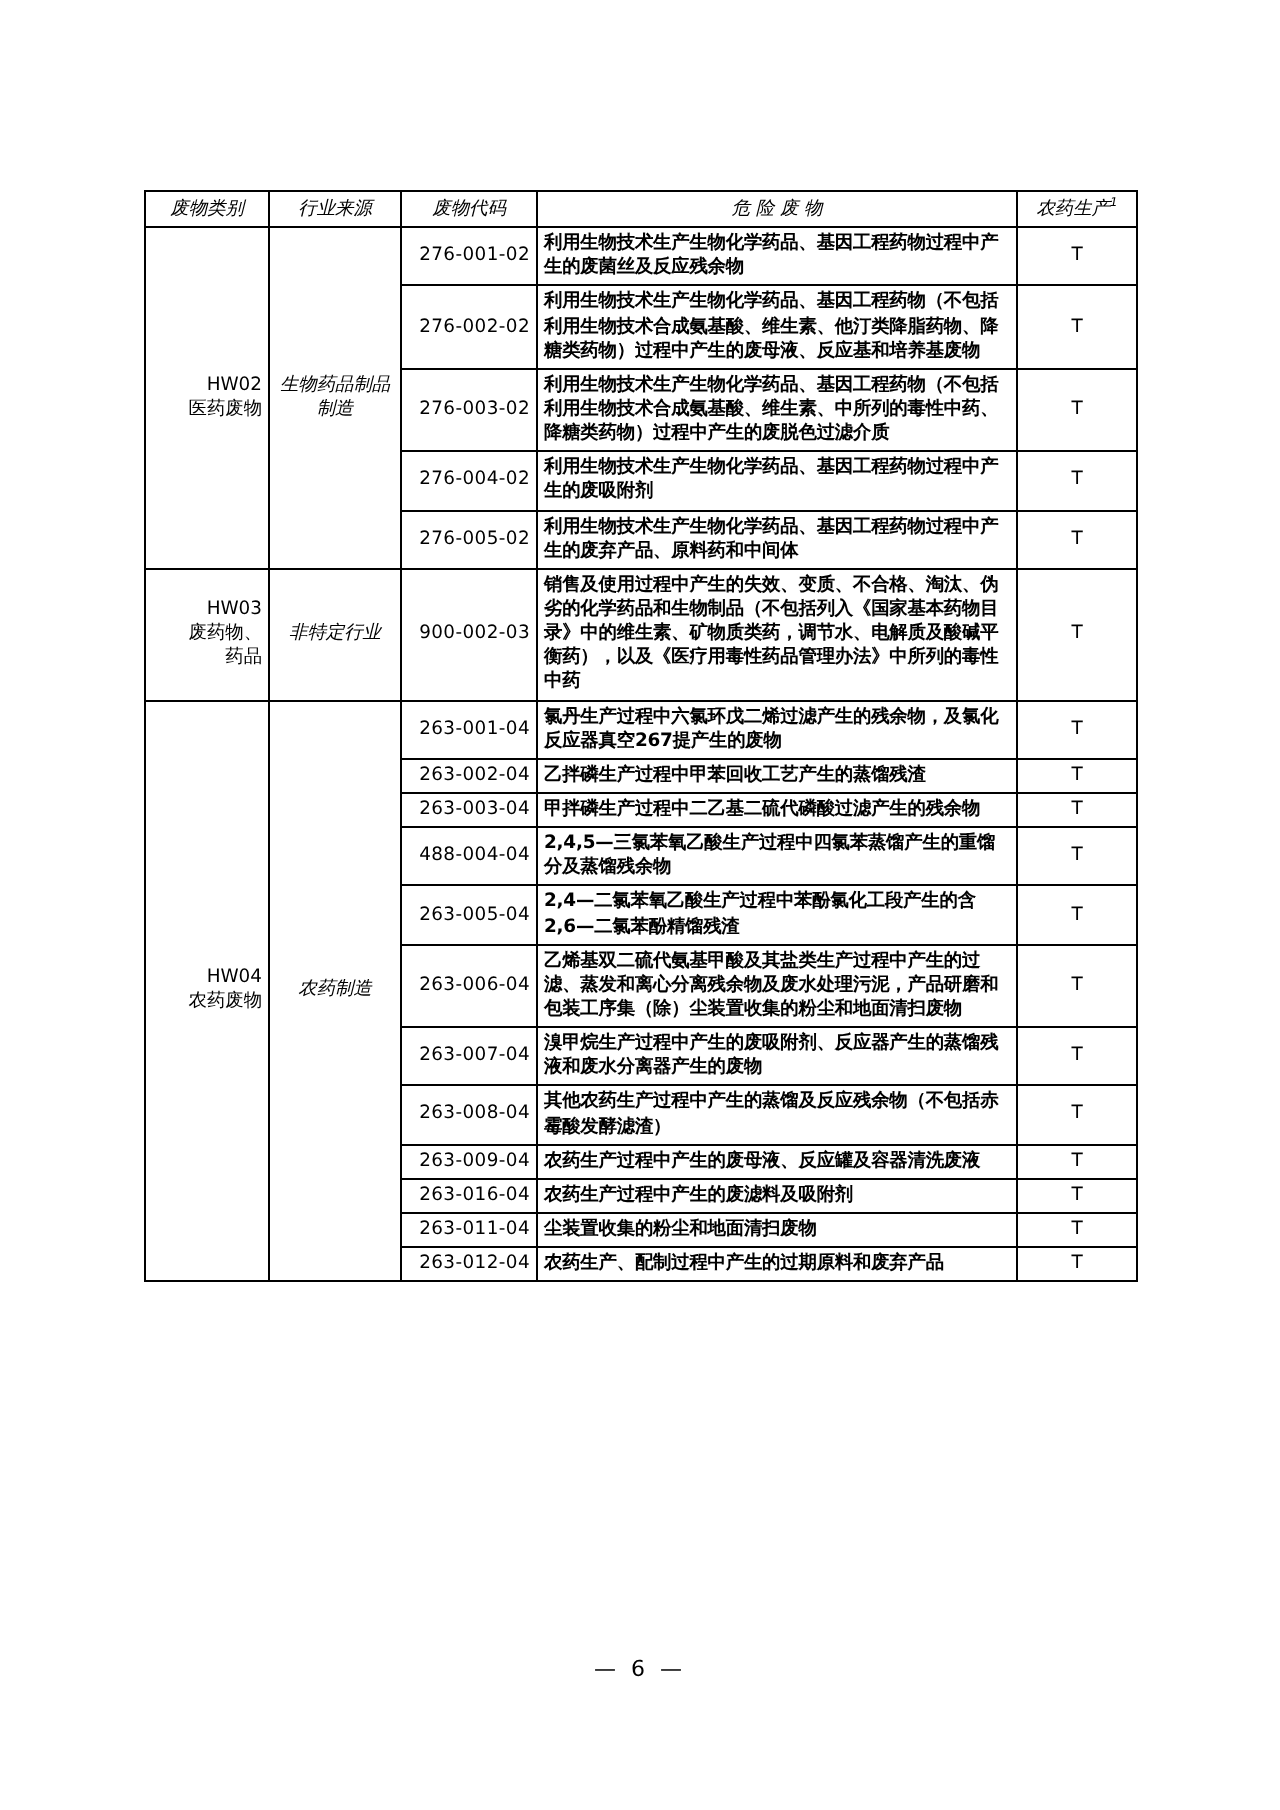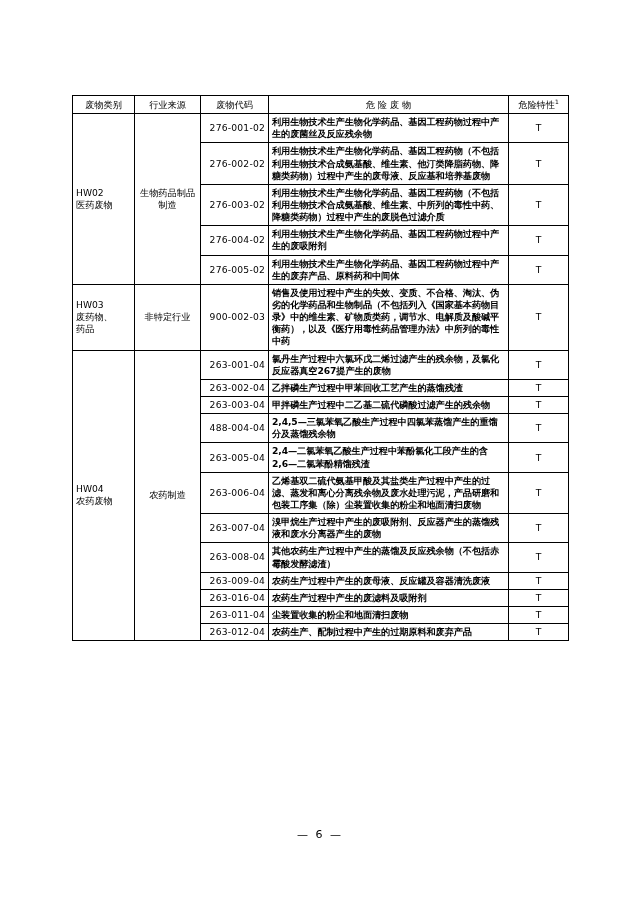--- a/index.html
+++ b/index.html
@@ -38,36 +38,38 @@
     padding: 2px 3px;
     font-size: 9.2px;
     line-height: 1.32;
     font-family: "DejaVu Sans", "Liberation Serif", serif;
   }
   th.hdr {
     text-align: center;
     font-weight: normal;
     padding: 5px 2px;
     font-size: 9.6px;
+    font-style: italic;
   }
   col.c1 { width: 62px; }
   col.c2 { width: 66px; }
   col.c3 { width: 68px; }
   col.c4 { width: 240px; }
   col.c5 { width: 60px; }
 
   td.cat {
-    text-align: left;
+    text-align: right;
     font-size: 9.4px;
     line-height: 1.45;
   }
   td.ind {
     text-align: center;
     font-size: 9.4px;
     line-height: 1.45;
+    font-style: italic;
   }
   td.code {
     text-align: right;
     font-size: 9.4px;
     letter-spacing: 0.2px;
   }
   td.desc {
     text-align: left;
     font-size: 9.2px;
     line-height: 1.38;
@@ -105,21 +107,21 @@
           <col class="c3">
           <col class="c4">
           <col class="c5">
       </colgroup>
       <thead>
         <tr>
           <th class="hdr">废物类别</th>
           <th class="hdr">行业来源</th>
           <th class="hdr">废物代码</th>
           <th class="hdr">危 险 废 物</th>
-          <th class="hdr"><span>危险特性</span><span class="hdr-sup">1</span></th>
+          <th class="hdr"><span>农药生产</span><span class="hdr-sup">1</span></th>
         </tr>
       </thead>
       <tbody id="table-body">
           <tr>
             <td class="cat" rowspan="5">HW02<br>医药废物</td>
             <td class="ind" rowspan="5">生物药品制品<br>制造</td>
             <td class="code">276-001-02</td>
             <td class="desc">利用生物技术生产生物化学药品、基因工程药物过程中产生的废菌丝及反应残余物</td>
             <td class="haz">T</td>
           </tr>

